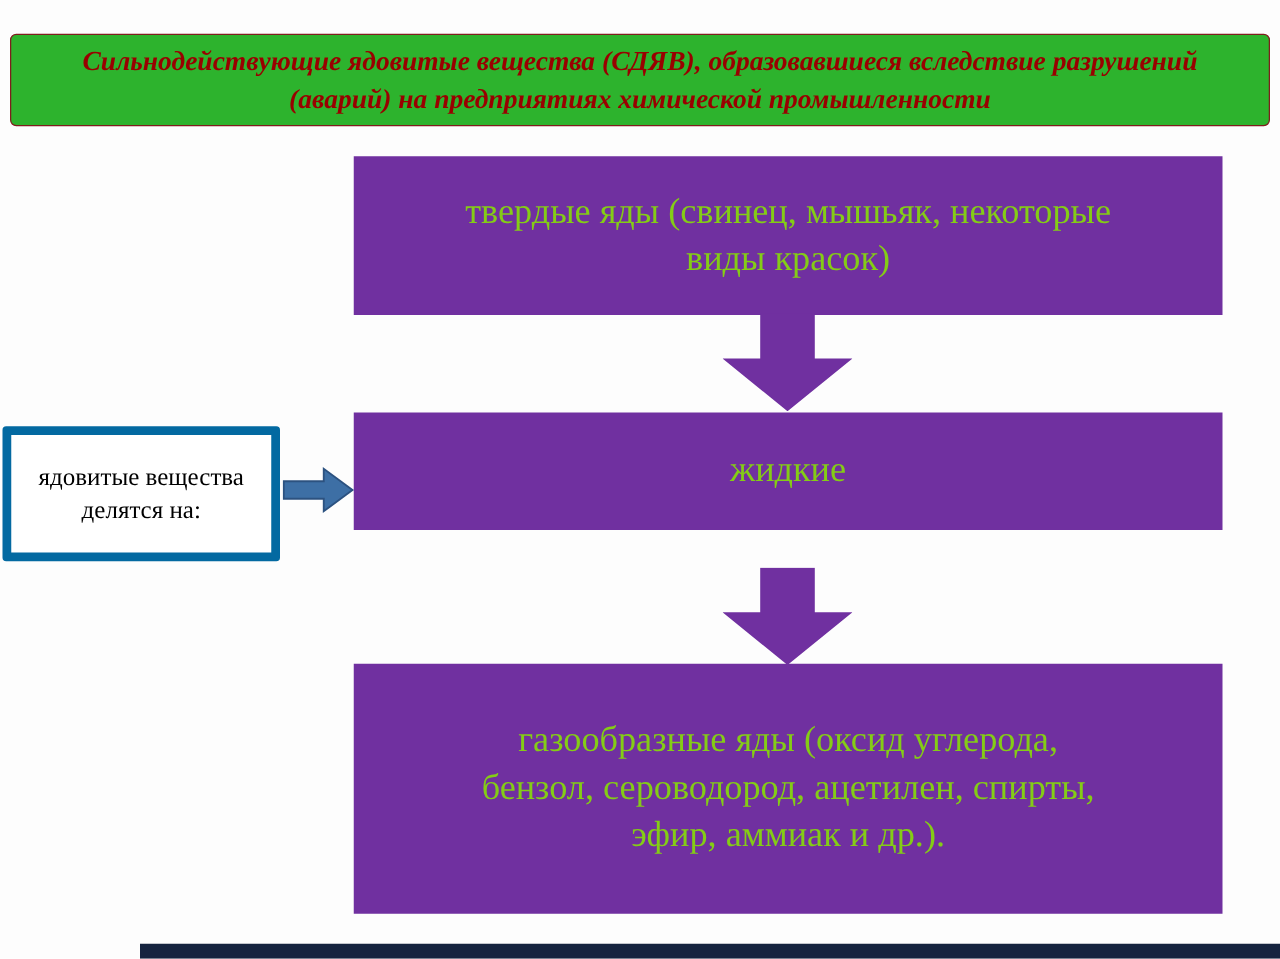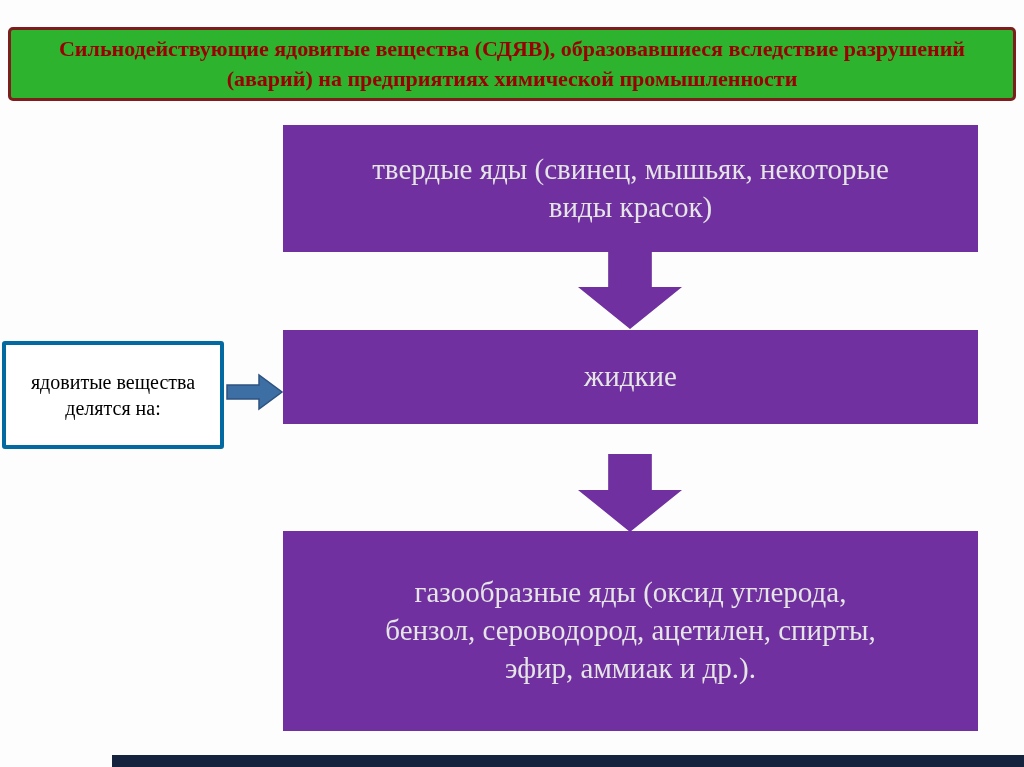--- a/index.html
+++ b/index.html
@@ -6,54 +6,54 @@
   body{
     width:1024px;height:767px;position:relative;overflow:hidden;
     background:#ffffff;
     font-family:"Liberation Serif","DejaVu Serif",serif;
   }
   .slide{position:absolute;inset:0;background:#fdfdfd;}
 
   
   .header{
     position:absolute;left:8px;top:27px;width:1008px;height:74px;
-    background:#2db32d;border:3px solid #7f1d1d;border-radius:5px;
+    background:#2db32d;border:1px solid #7f1d1d;border-radius:5px;
     display:flex;align-items:center;justify-content:center;
-    box-sizing:border-box;padding:0 24px;
+    box-sizing:border-box;padding:0 24px;font-style:italic;
   }
   .header .title{
     color:#990000;font-weight:bold;font-size:22px;line-height:1.35;
     text-align:center;
   }
 
   
   .flow-box{
     position:absolute;left:283px;width:695px;background:#7030a0;
     display:flex;align-items:center;justify-content:center;
     box-sizing:border-box;padding:0 60px;
   }
   .flow-box .box-text{
-    color:#e5e5e5;font-size:29px;line-height:1.3;text-align:center;
+    color:#84cc16;font-size:29px;line-height:1.3;text-align:center;
   }
   #box-solid{top:125px;height:127px;}
   #box-liquid{top:330px;height:94px;}
   #box-gas{top:531px;height:200px;padding:0 99px;}
 
   
   .down-arrow{
     position:absolute;left:578px;width:104px;height:78px;background:#7030a0;
     clip-path:polygon(29% 0,71% 0,71% 46%,100% 46%,50% 100%,0 46%,29% 46%);
   }
   #arrow-1{top:251px;}
   #arrow-2{top:454px;}
 
   
   .side-box{
     position:absolute;left:2px;top:341px;width:222px;height:108px;
-    background:#ffffff;border:4px solid #0369a1;border-radius:3px;
+    background:#ffffff;border:7px solid #0369a1;border-radius:3px;
     display:flex;align-items:center;justify-content:center;
     box-sizing:border-box;padding:0 14px;
   }
   .side-box .side-text{
     color:#000000;font-size:20px;line-height:1.3;text-align:center;
   }
 
   
   .right-arrow{position:absolute;left:226px;top:373px;width:58px;height:38px;}
 

